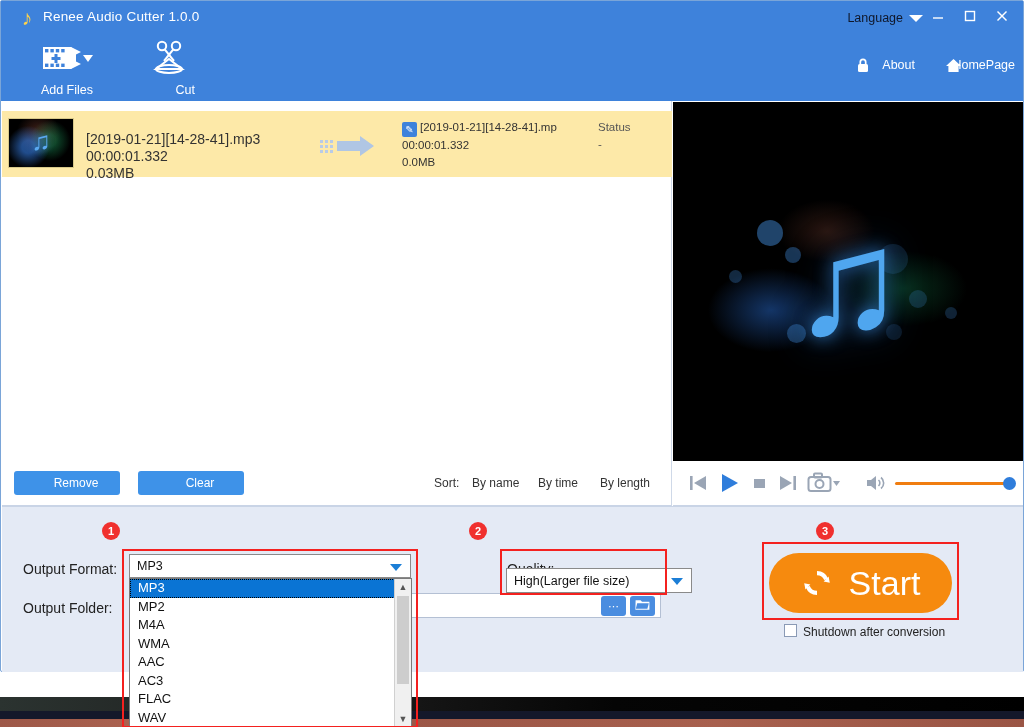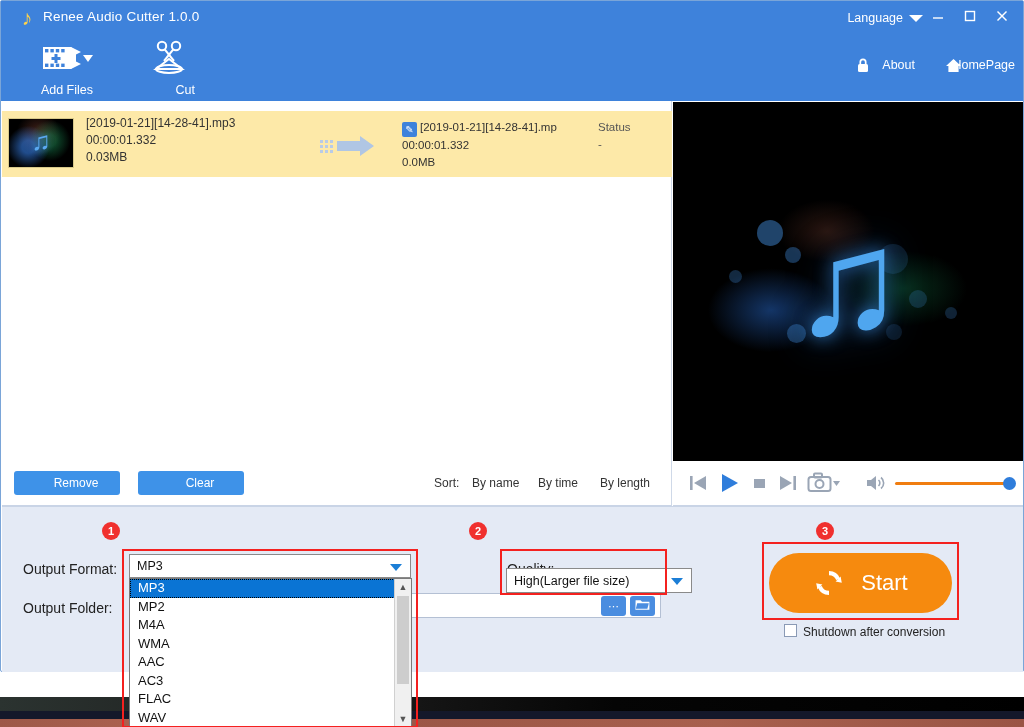--- a/index.html
+++ b/index.html
@@ -20,21 +20,21 @@
   
   #app{position:absolute;left:0;top:0;width:1024px;height:672px;background:#ffffff;
        border:1px solid #7aa5d8;box-sizing:border-box;border-radius:2px;overflow:visible;}
 
   
   .header{position:absolute;left:0;top:0;width:1022px;height:100px;background:#3e82db;}
   .title-row{position:absolute;left:0;top:0;width:100%;height:34px;}
   .app-logo{position:absolute;left:16px;top:7px;width:20px;height:20px;color:#ffd24a;
      font-size:21px;line-height:20px;text-align:center;}
   .app-title{position:absolute;left:42px;top:8px;color:#fff;font-size:13.5px;letter-spacing:.2px;}
-  .lang{position:absolute;right:120px;top:10px;color:#ffffff;font-size:12.5px;cursor:default;}
+  .lang{position:absolute;right:120px;top:10px;color:#0f172a;font-size:12.5px;cursor:default;}
   .lang-caret{position:absolute;right:100px;top:14px;width:0;height:0;
      border-left:7px solid transparent;border-right:7px solid transparent;border-top:7px solid #fff;}
   .winbtn{position:absolute;top:5px;width:26px;height:24px;color:#fff;font-size:15px;
      text-align:center;line-height:24px;cursor:default;}
   .wb-min{right:72px;}
   .wb-max{right:40px;}
   .wb-close{right:8px;font-size:17px;}
 
   .tool{position:absolute;top:38px;text-align:right;color:#fff;cursor:default;}
   .tool .ticon{height:40px;display:block;}
@@ -55,21 +55,21 @@
   .frow{position:absolute;left:0;top:10px;width:670px;height:66px;background:#fde9a8;}
   .fthumb{position:absolute;left:6px;top:7px;width:66px;height:50px;background:#000;
      border:1px solid #d8c98a;box-sizing:border-box;overflow:hidden;}
   .fthumb .glow{position:absolute;left:0;top:0;width:100%;height:100%;
      background:
        radial-gradient(circle at 30% 58%, rgba(60,140,255,.55) 0 12%, transparent 40%),
        radial-gradient(circle at 64% 45%, rgba(40,200,120,.35) 0 12%, transparent 42%),
        radial-gradient(circle at 46% 30%, rgba(180,90,70,.30) 0 10%, transparent 45%);}
   .fthumb .nt{position:absolute;left:50%;top:50%;transform:translate(-50%,-54%);
      font-size:26px;color:#5aa8f0;text-shadow:0 0 6px #2a7fd0;}
-  .fcol1{position:absolute;left:84px;top:4px;width:250px;color:#333;font-size:12px;line-height:17px;}
+  .fcol1{position:absolute;left:84px;top:20px;width:250px;color:#333;font-size:14px;line-height:17px;}
   .farrow{position:absolute;left:318px;top:24px;width:70px;height:22px;}
   .fcol2{position:absolute;left:400px;top:8px;width:170px;color:#333;font-size:11.5px;line-height:17px;
      overflow:hidden;white-space:nowrap;}
   .editbadge{display:inline-block;width:15px;height:15px;background:#3e82db;color:#fff;
      border-radius:2px;font-size:10px;text-align:center;line-height:15px;vertical-align:-2px;margin-right:3px;}
   .fcol3{position:absolute;left:596px;top:8px;width:80px;color:#555;font-size:11.5px;line-height:17px;}
 
   
   .listbar{position:absolute;left:1px;top:460px;width:670px;height:45px;background:#fff;
      border-right:1px solid #cfd9e8;border-bottom:1px solid #c9d4e6;box-sizing:border-box;}
@@ -152,21 +152,21 @@
   
   #folder-field{position:absolute;left:128px;top:592px;width:532px;height:25px;background:#fff;
      border:1px solid #b4c0d4;box-sizing:border-box;}
   .fbtn{position:absolute;top:595px;width:25px;height:20px;background:#4a8de0;border-radius:3px;
      color:#fff;font-size:11px;text-align:center;line-height:20px;cursor:pointer;}
   #fbtn-dots{left:600px;}
   #fbtn-open{left:629px;}
 
   
   #start-btn{position:absolute;left:768px;top:552px;width:183px;height:60px;background:#f68a0e;
-     border:none;border-radius:30px;color:#fff;font-size:22px;cursor:pointer;
+     border:none;border-radius:30px;color:#fff;font-size:34px;cursor:pointer;
      font-family:"Liberation Sans",sans-serif;display:flex;align-items:center;justify-content:center;gap:16px;}
   #shutdown-row{position:absolute;left:783px;top:623px;font-size:12px;color:#222;}
   #shutdown-box{display:inline-block;width:11px;height:11px;border:1px solid #8a9ab5;background:#fff;
      vertical-align:-1px;margin-right:6px;cursor:pointer;}
 </style>
 </head>
 <body>
 
 <div id="desktop">
   <div id="desk-dark"></div>

